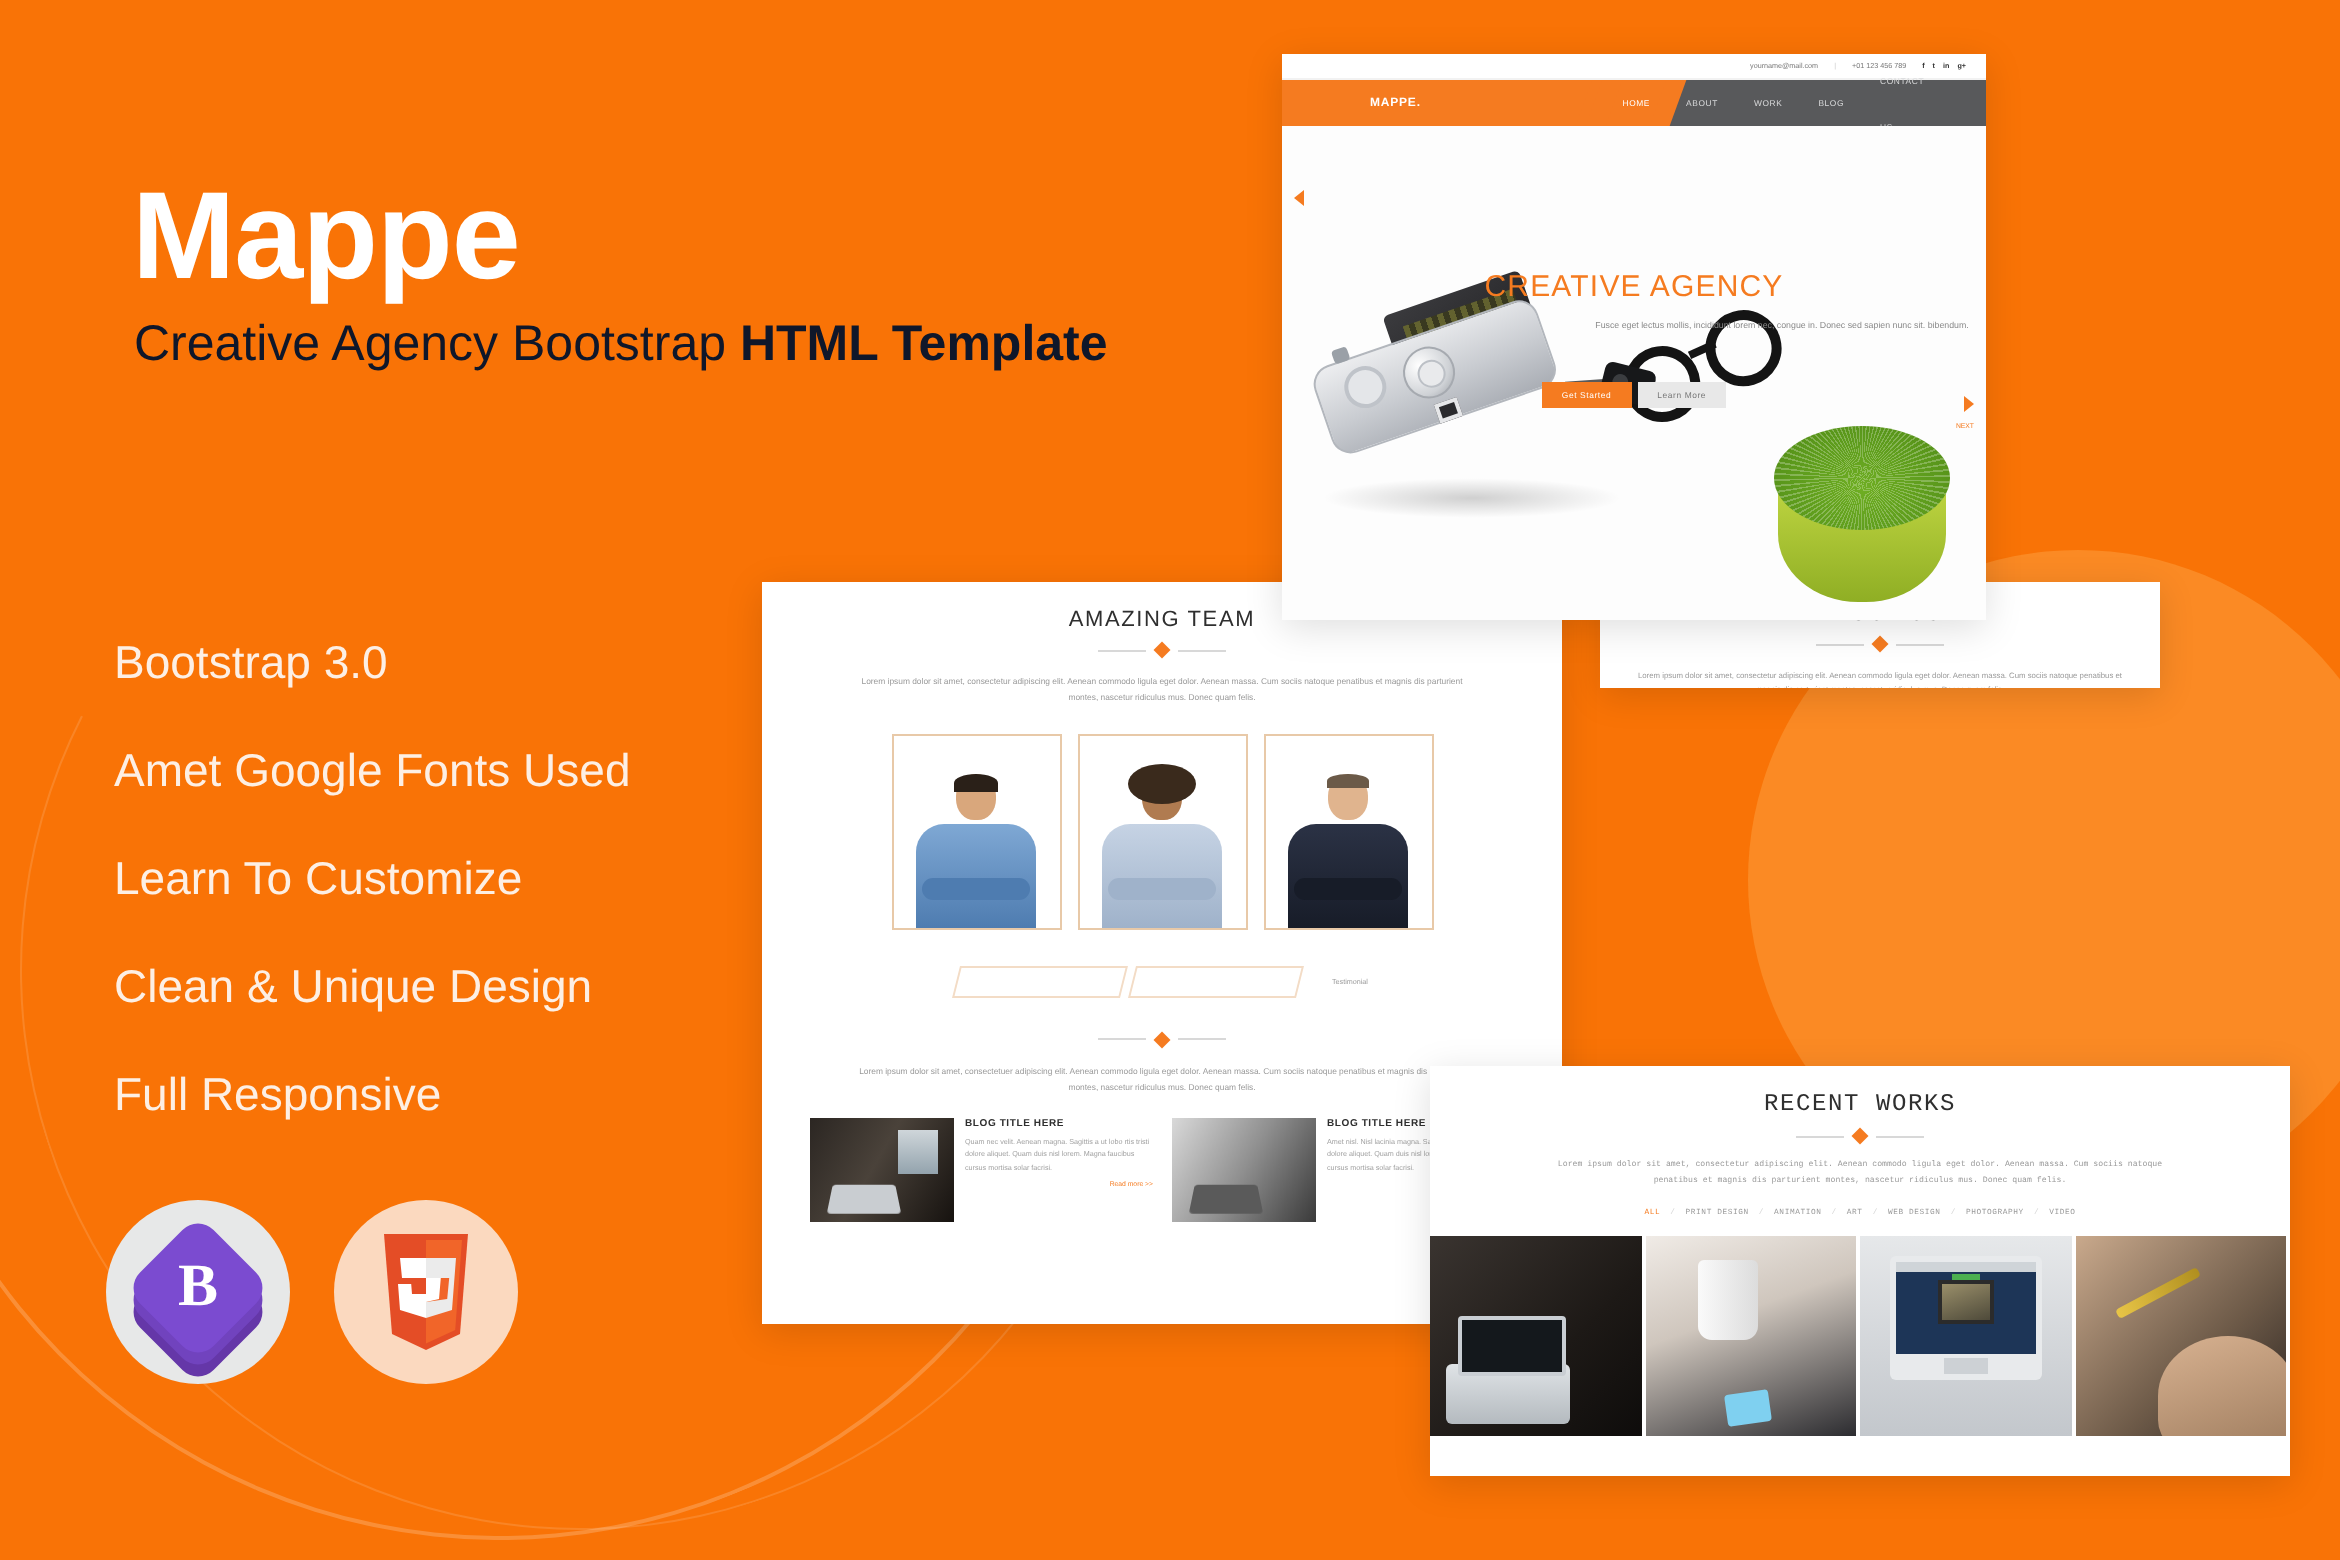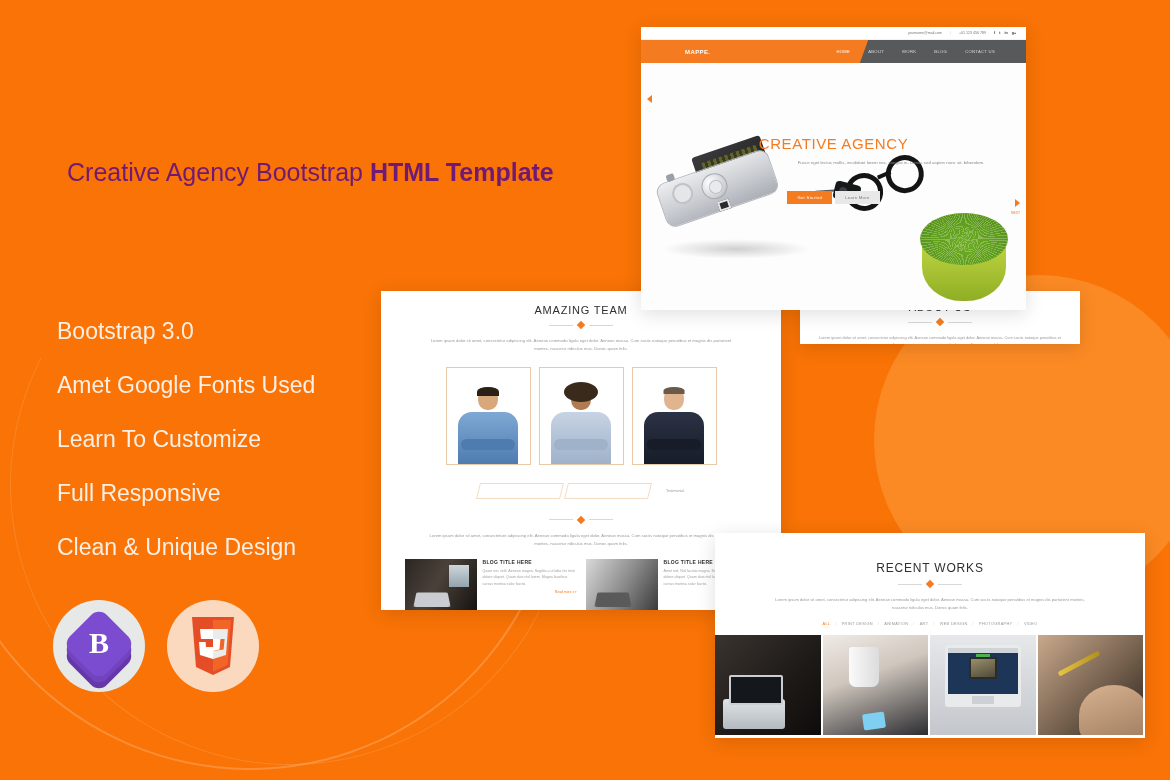--- a/index.html
+++ b/index.html
@@ -45,21 +45,21 @@
 
   
   .left-pane { position: absolute; left: 0; top: 0; width: 600px; height: 780px; z-index: 5; }
   .brand-title {
     position: absolute; left: 66px; top: 88px;
     font-size: 62px; font-weight: bold; color: #ffffff;
     letter-spacing: -0.5px; line-height: 1;
   }
   .brand-sub {
     position: absolute; left: 67px; top: 158px;
-    font-size: 25px; color: #701a75; font-weight: 300;
+    font-size: 25px; color: #0f172a; font-weight: 300;
     white-space: nowrap;
   }
   .brand-sub b { font-weight: bold; }
 
   .features { position: absolute; left: 57px; top: 318px; }
   .feature {
     font-size: 23px; color: #FDEFE4; margin-bottom: 27px;
     font-weight: 400; white-space: nowrap;
   }
 
@@ -86,21 +86,21 @@
   .html5 {
     position: absolute; left: 50%; top: 50%; transform: translate(-50%,-50%);
     width: 50px; height: 58px;
   }
 
   
   .mock { position: absolute; background: #ffffff; overflow: hidden; z-index: 3;
     box-shadow: 0 4px 18px rgba(0,0,0,0.13); }
 
   
-  .mock-hero { left: 641px; top: 27px; width: 385px; height: 283px; z-index: 4; }
+  .mock-hero { left: 641px; top: 27px; width: 352px; height: 283px; z-index: 4; }
   .topbar { height: 13px; background: #ffffff; display: flex; align-items: center;
     justify-content: flex-end; padding-right: 10px; gap: 8px; font-size: 3.6px;
     color: #777; border-bottom: 1px solid #f2f2f2; }
   .topbar .sep { color: #ccc; }
   .topbar .socials { display: flex; gap: 4px; color: #333; font-weight: bold; }
 
   .navbar { height: 23px; display: flex; position: relative; background: #58595B; }
   .nav-logo-wrap { width: 175px; background: #F57B20; display:flex; align-items:center;
      padding-left: 44px; position: relative; }
   .nav-logo-wrap:after {
@@ -182,21 +182,21 @@
   .plant { position: absolute; right: 14px; top: 150px; width: 96px; height: 86px; }
   .pot { position: absolute; left: 6px; top: 34px; width: 84px; height: 54px;
     border-radius: 0 0 40px 40px / 0 0 34px 34px; background: linear-gradient(180deg,#BBD23F,#8FAE24); }
   .grass { position: absolute; left: 4px; top: 0px; width: 88px; height: 52px;
     border-radius: 50%;
     background: radial-gradient(ellipse at 50% 60%, #6FAE23 0%, #5C9A1C 60%, #4E8715 100%); }
   .grass:after { content:""; position:absolute; inset:0; border-radius:50%;
     background: repeating-conic-gradient(from 0deg, rgba(255,255,255,.25) 0deg 1.4deg, rgba(0,0,0,0) 1.4deg 4deg); }
 
   
-  .mock-team { left: 381px; top: 291px; width: 400px; height: 319px; z-index: 3; }
+  .mock-team { left: 381px; top: 291px; width: 400px; height: 371px; z-index: 3; }
   .sec-title { text-align: center; font-size: 11px; color: #2f2f2f; letter-spacing: 0.8px;
     font-weight: 500; }
   .divider { display: flex; align-items: center; justify-content: center; gap: 5px;
     margin: 6px 0 9px 0; }
   .divider .ln { width: 24px; height: 1px; background: #d8d8d8; }
   .divider .dot { width: 6px; height: 6px; background: #F57B20; transform: rotate(45deg); }
   .sec-copy { font-size: 4.2px; color: #9a9a9a; line-height: 1.9; text-align: center;
     padding: 0 48px; }
 
   .team-row { display: flex; justify-content: center; gap: 8px; margin-top: 14px; }
@@ -229,21 +229,21 @@
   .blog-more { font-size: 3.4px; color: #F57B20; text-align: right; margin-top: 3px; }
 
   
   .mock-about { left: 800px; top: 291px; width: 280px; height: 53px; z-index: 3; }
   .about-inner { padding-top: 10px; }
   .about-copy { font-size: 3.9px; color: #9a9a9a; line-height: 1.9; text-align: center;
     padding: 0 14px; margin-top: 4px; }
 
   
   .mock-works { left: 715px; top: 533px; width: 430px; height: 205px; z-index: 6; }
-  .works-head { padding-top: 28px; }
+  .works-head { padding-top: 12px; font-family: Liberation Mono, monospace; }
   .works-copy { font-size: 4.1px; color: #9a9a9a; line-height: 1.9; text-align: center;
     padding: 0 55px; }
   .filters { display: flex; justify-content: center; align-items: center; gap: 5px;
     margin-top: 9px; font-size: 3.9px; color: #9a9a9a; letter-spacing: .3px; }
   .filters .f.active { color: #F57B20; }
   .filters .slash { color: #d5d5d5; }
   .works-row { display: flex; margin-top: 9px; height: 100px; }
   .work { flex: 1; height: 100px; position: relative; overflow: hidden; border-right: 2px solid #fff; }
   .w1 { background: linear-gradient(135deg,#3a3430 0%,#1d1916 60%,#0e0c0b 100%); }
   .w2 { background: linear-gradient(160deg,#f0ebe6 0%,#cfc6bd 40%,#2c2c30 100%); }
@@ -273,29 +273,30 @@
 </style>
 </head>
 <body>
 
 <div class="bg-circle"></div>
 <div class="bg-swoosh"></div>
 <div class="bg-swoosh2"></div>
 
 <div class="left-pane">
 
+  <div class="brand-title">Mappe</div>
 
   <div class="brand-sub"><span>Creative Agency Bootstrap </span><b>HTML Template</b></div>
 
   <div class="features">
     <div class="feature">Bootstrap 3.0</div>
     <div class="feature">Amet Google Fonts Used</div>
     <div class="feature">Learn To Customize</div>
+    <div class="feature">Clean &amp; Unique Design</div>
     <div class="feature">Full Responsive</div>
-    <div class="feature">Clean &amp; Unique Design</div>
   </div>
 
   <div class="badges">
     <div class="badge badge-bs">
       <div class="bs-stack">
         <div class="bs-layer bs-l1"></div>
         <div class="bs-layer bs-l2"></div>
         <div class="bs-layer bs-l3"></div>
       </div>
       <div class="bs-b">B</div>

